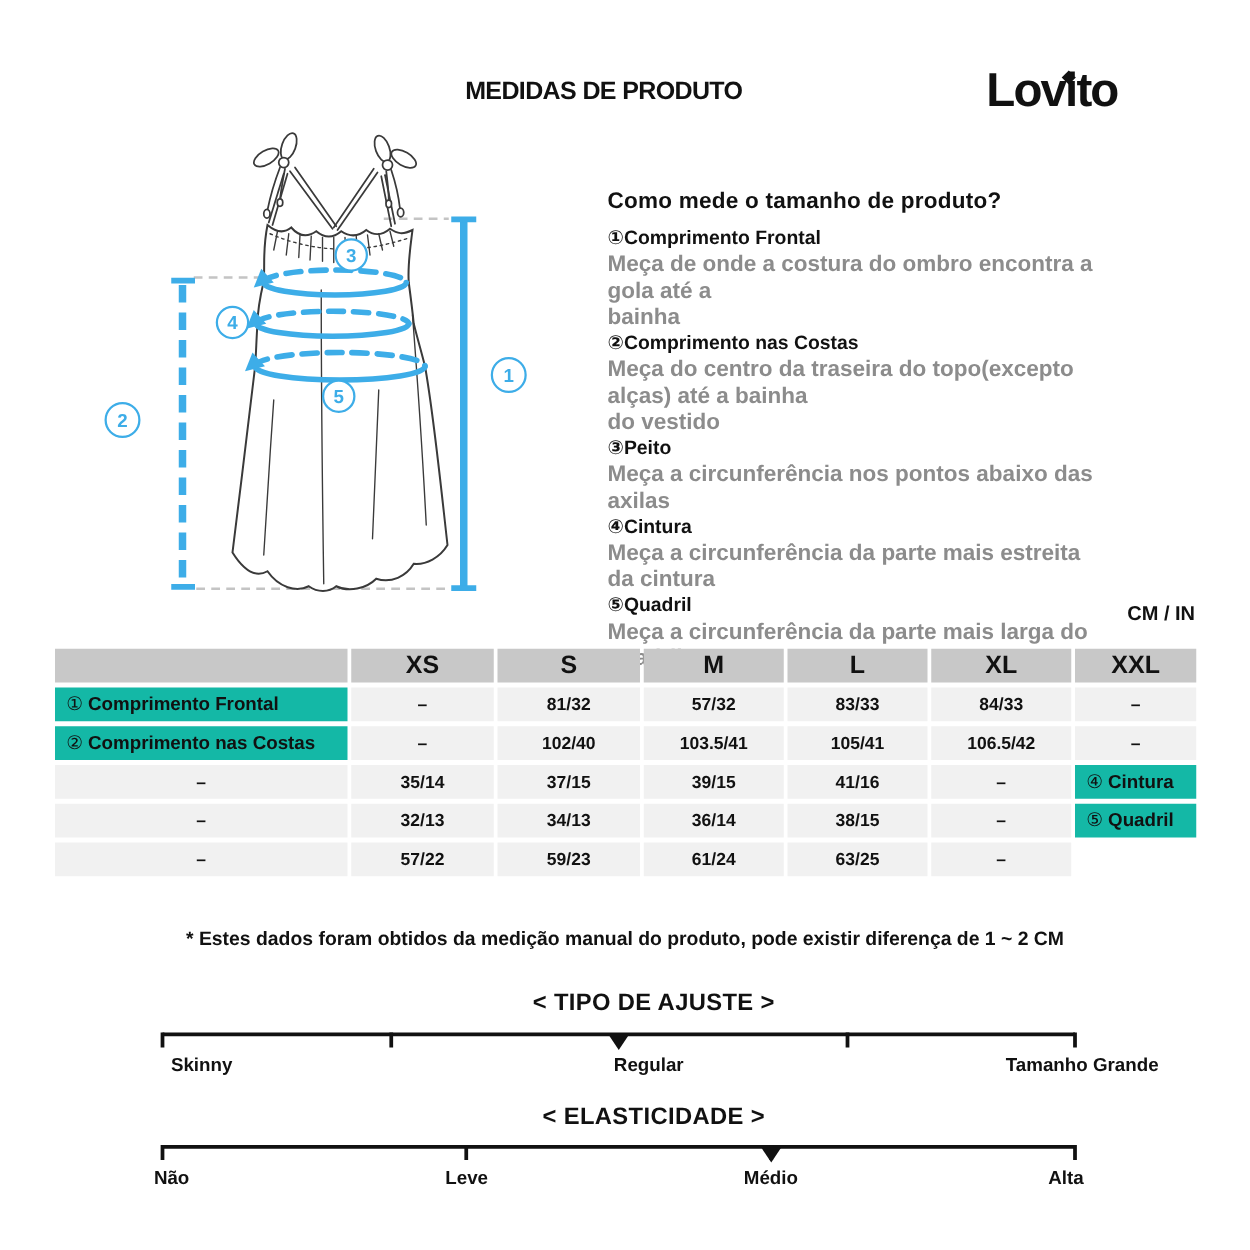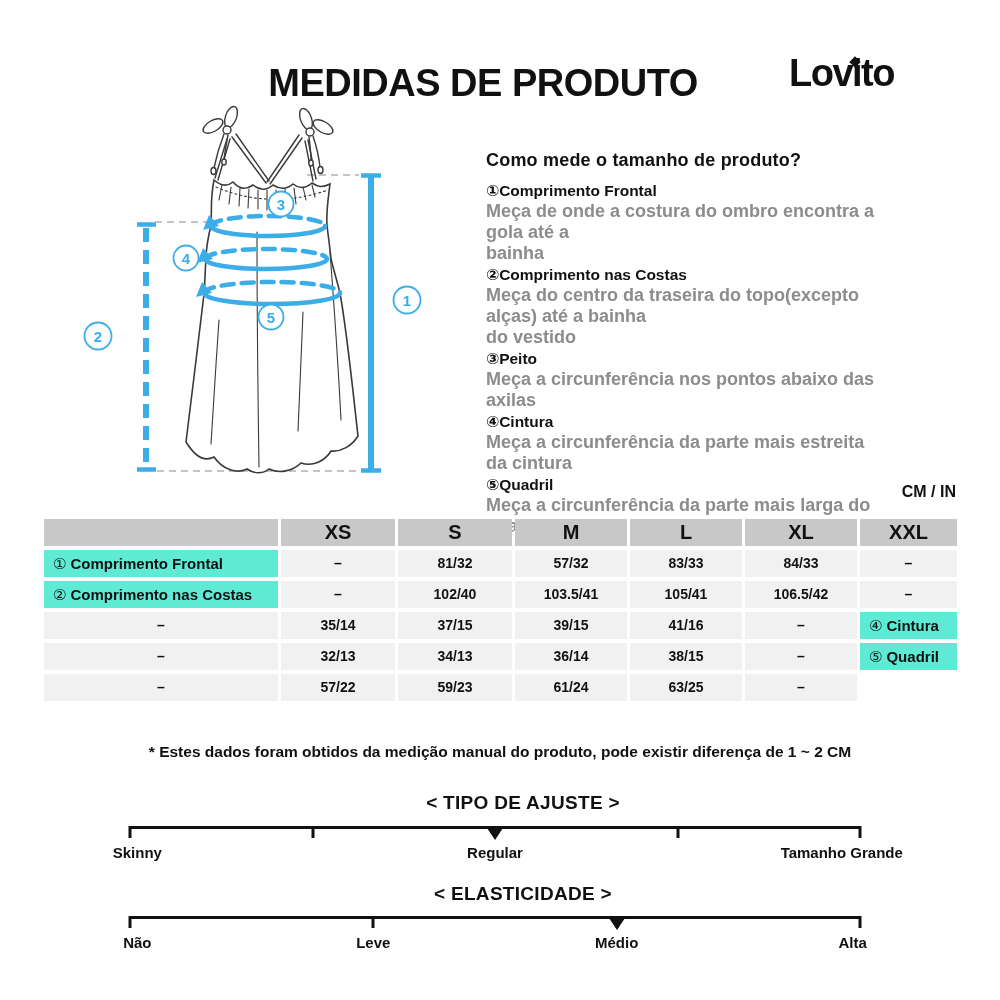--- a/index.html
+++ b/index.html
@@ -6,21 +6,21 @@
   body{
     width:1000px;height:1000px;position:relative;background:#ffffff;
     font-family:"Liberation Sans","DejaVu Sans",sans-serif;color:#111;
     overflow:hidden;
   }
   .abs{position:absolute;}
 
   
   .page-title{
     left:483px;top:62px;transform:translateX(-50%);
-    font-size:38px;font-weight:800;letter-spacing:-.5px;white-space:nowrap;
+    font-size:20px;font-weight:800;letter-spacing:-.5px;white-space:nowrap;
   }
   .brand{
     left:789px;top:52px;font-size:38px;font-weight:700;letter-spacing:-1.5px;
     white-space:nowrap;
   }
   .brand .i-dot-diamond{
     position:absolute;left:62px;top:6px;width:8px;height:8px;background:#111;
     transform:rotate(45deg);
   }
 
@@ -35,41 +35,41 @@
 
   
   .size-table{
     left:44px;top:519px;width:913px;display:grid;
     grid-template-columns:234px 114px 114px 112px 112px 112px 97px;
     column-gap:3px;row-gap:4px;
   }
   .size-table div{height:27px;line-height:27px;overflow:hidden;}
   .th{background:#c8c8c8;font-weight:700;font-size:20px;text-align:center;}
   .corner{background:#c8c8c8;}
-  .label-cell{background:#5eead4;font-weight:700;font-size:15px;text-align:left;padding-left:9px;white-space:nowrap;}
+  .label-cell{background:#14b8a6;font-weight:700;font-size:15px;text-align:left;padding-left:9px;white-space:nowrap;}
   .label-cell .row-num{margin-right:4px;font-weight:400;}
   .val{background:#f1f1f1;font-weight:700;font-size:14px;text-align:center;}
 
   
   .footnote{left:0;top:743px;width:1000px;text-align:center;font-size:15.5px;font-weight:700;}
 
   
   .scale{left:0;width:1000px;height:80px;}
   .scale-1{top:792px;}
   .scale-2{top:883px;}
   .scale-title{position:absolute;left:0;top:0;width:100%;text-align:center;font-size:19px;font-weight:800;letter-spacing:.3px;padding-left:23px;}
   .axis{position:absolute;left:130px;width:730px;height:3px;background:#111;}
   .scale-1 .axis{top:34px;}
   .scale-2 .axis{top:33px;}
   .tick{position:absolute;top:0;width:3px;height:12px;background:#111;transform:translateX(-50%);}
   .tri{position:absolute;top:2px;width:0;height:0;border-left:8px solid transparent;
        border-right:8px solid transparent;border-top:12px solid #111;transform:translateX(-50%);}
   .axis-label{position:absolute;transform:translateX(-50%);font-weight:700;font-size:15px;white-space:nowrap;top:0;}
   .labels-row{position:absolute;left:130px;width:730px;height:20px;}
-  .scale-1 .labels-row{top:52px;}
+  .scale-1 .labels-row{top:52px;margin-left:24px;}
   .scale-2 .labels-row{top:51px;text-align:center;}
 </style>
 </head>
 <body>
 
 <div class="abs page-title">MEDIDAS DE PRODUTO</div>
 <div class="abs brand">
   <span>Lovito</span>
   <span class="i-dot-diamond"></span>
 </div>

